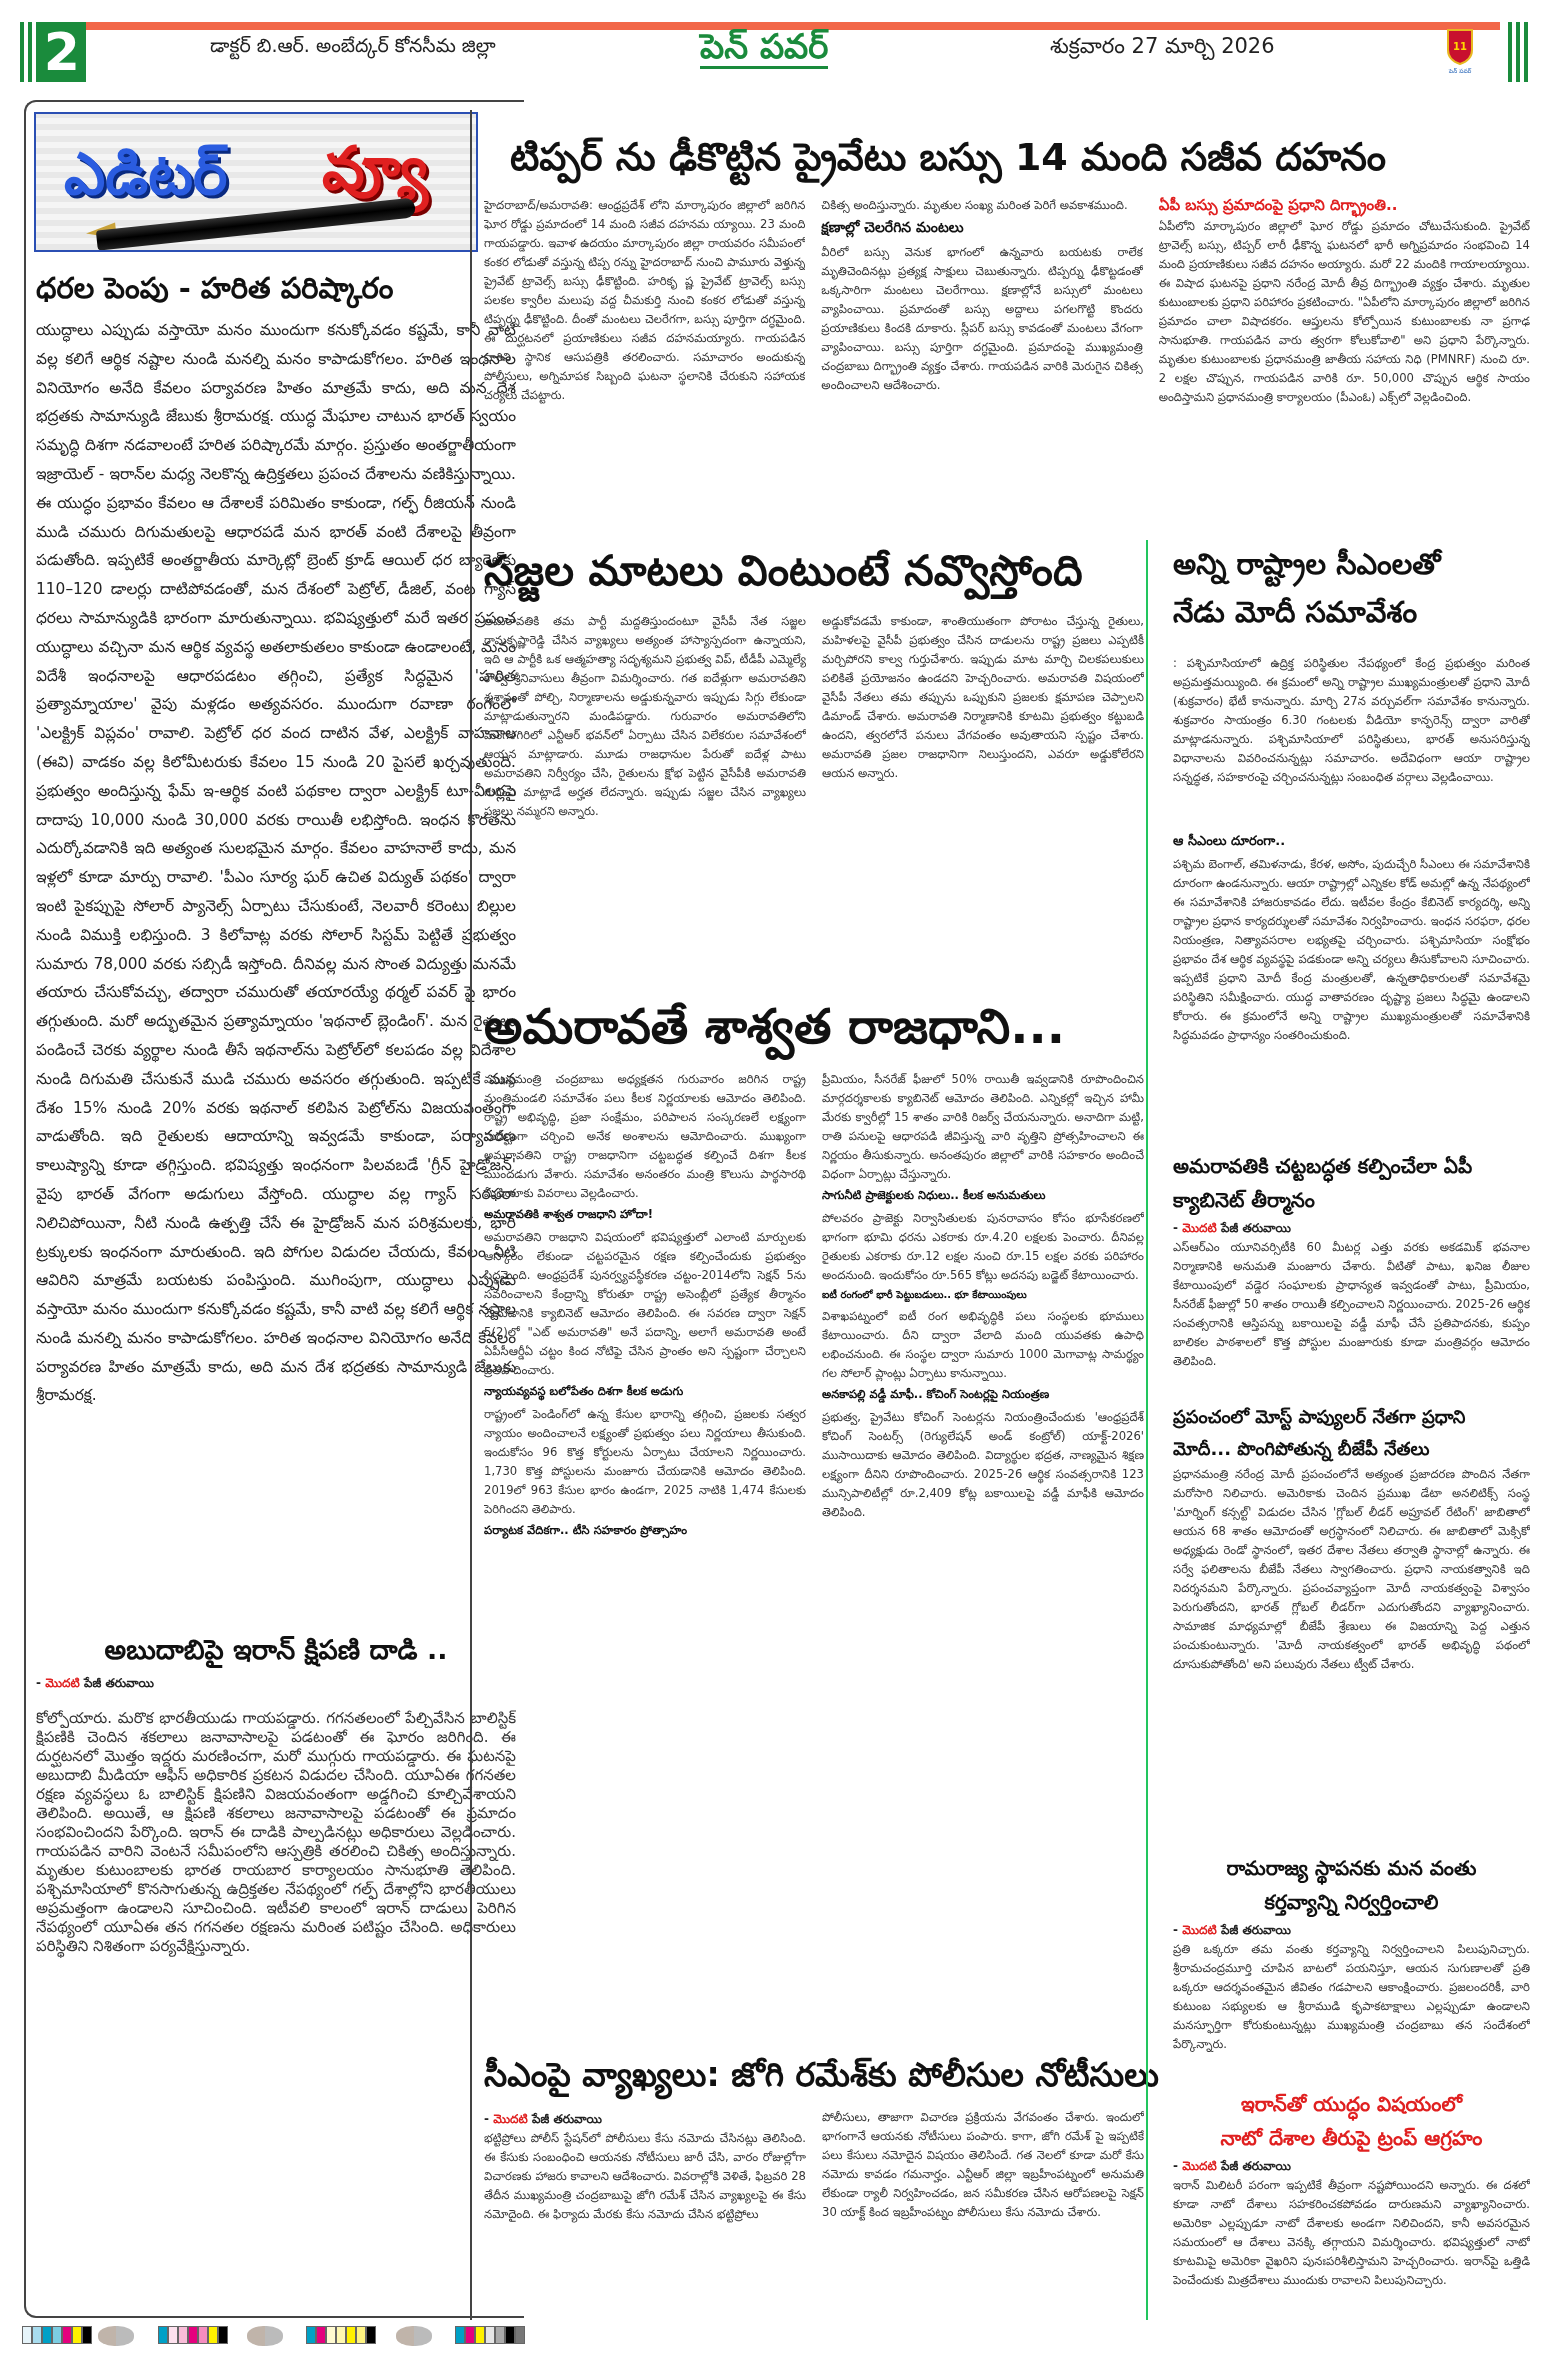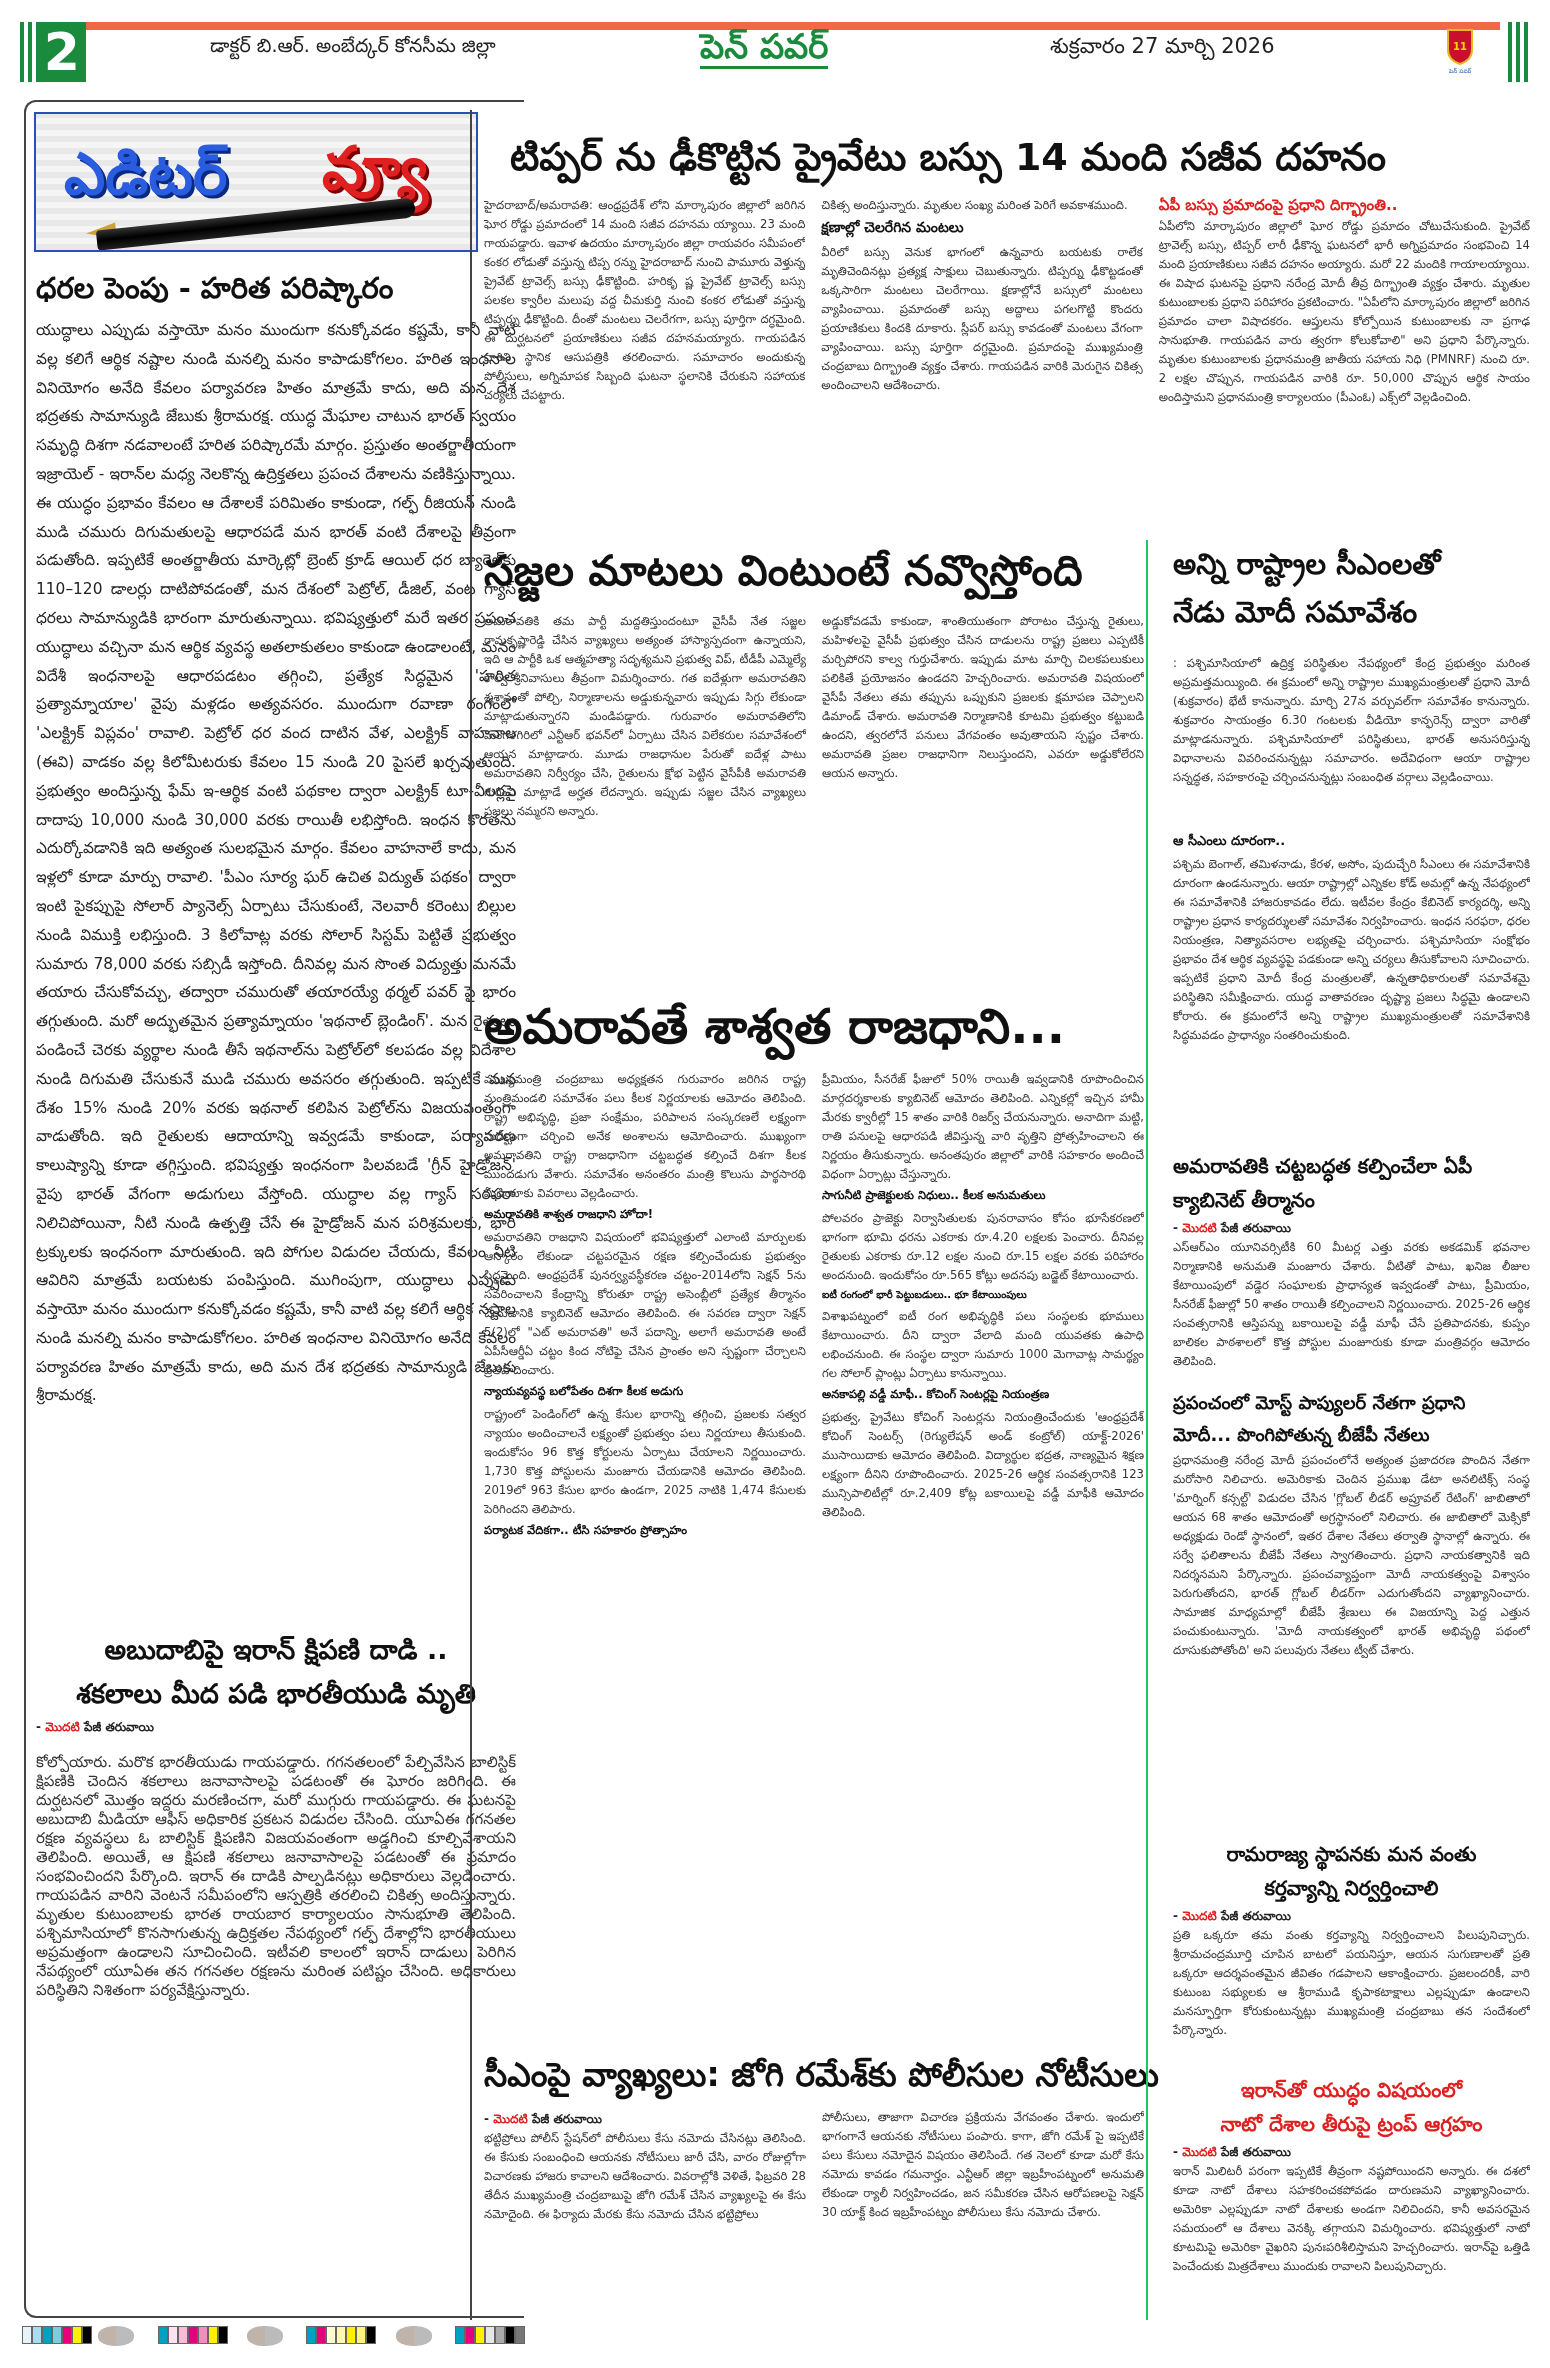--- a/index.html
+++ b/index.html
@@ -81,21 +81,20 @@
     <div class="t1">ఎడిటర్</div>
     <div class="t2">వ్యూ</div>
     <div class="nib"></div>
     <div class="pen"></div>
   </div>
   <h2 class="left-title">ధరల పెంపు - హరిత పరిష్కారం</h2>
   <p class="left-body" style="height:1298px;overflow:hidden;">యుద్ధాలు ఎప్పుడు వస్తాయో మనం ముందుగా కనుక్కోవడం కష్టమే, కానీ వాటి వల్ల కలిగే ఆర్థిక నష్టాల నుండి మనల్ని మనం కాపాడుకోగలం. హరిత ఇంధనాల వినియోగం అనేది కేవలం పర్యావరణ హితం మాత్రమే కాదు, అది మన దేశ భద్రతకు సామాన్యుడి జేబుకు శ్రీరామరక్ష. యుద్ధ మేఘాల చాటున భారత్ స్వయం సమృద్ధి దిశగా నడవాలంటే హరిత పరిష్కారమే మార్గం. ప్రస్తుతం అంతర్జాతీయంగా ఇజ్రాయెల్ - ఇరాన్‌ల మధ్య నెలకొన్న ఉద్రిక్తతలు ప్రపంచ దేశాలను వణికిస్తున్నాయి. ఈ యుద్ధం ప్రభావం కేవలం ఆ దేశాలకే పరిమితం కాకుండా, గల్ఫ్ రీజియన్ నుండి ముడి చమురు దిగుమతులపై ఆధారపడే మన భారత్ వంటి దేశాలపై తీవ్రంగా పడుతోంది. ఇప్పటికే అంతర్జాతీయ మార్కెట్లో బ్రెంట్ క్రూడ్ ఆయిల్ ధర బ్యారెల్‌కు 110–120 డాలర్లు దాటిపోవడంతో, మన దేశంలో పెట్రోల్, డీజిల్, వంట గ్యాస్ ధరలు సామాన్యుడికి భారంగా మారుతున్నాయి. భవిష్యత్తులో మరే ఇతర ప్రపంచ యుద్ధాలు వచ్చినా మన ఆర్థిక వ్యవస్థ అతలాకుతలం కాకుండా ఉండాలంటే, మనం విదేశీ ఇంధనాలపై ఆధారపడటం తగ్గించి, ప్రత్యేక సిద్ధమైన 'హరిత ప్రత్యామ్నాయాల' వైపు మళ్లడం అత్యవసరం. ముందుగా రవాణా రంగంలో 'ఎలక్ట్రిక్ విప్లవం' రావాలి. పెట్రోల్ ధర వంద దాటిన వేళ, ఎలక్ట్రిక్ వాహనాల (ఈవి) వాడకం వల్ల కిలోమీటరుకు కేవలం 15 నుండి 20 పైసలే ఖర్చవుతుంది. ప్రభుత్వం అందిస్తున్న ఫేమ్ ఇ-ఆర్థిక వంటి పథకాల ద్వారా ఎలక్ట్రిక్ టూ-వీలర్లపై దాదాపు 10,000 నుండి 30,000 వరకు రాయితీ లభిస్తోంది. ఇంధన కొరతను ఎదుర్కోవడానికి ఇది అత్యంత సులభమైన మార్గం. కేవలం వాహనాలే కాదు, మన ఇళ్లలో కూడా మార్పు రావాలి. 'పీఎం సూర్య ఘర్ ఉచిత విద్యుత్ పథకం' ద్వారా ఇంటి పైకప్పుపై సోలార్ ప్యానెల్స్ ఏర్పాటు చేసుకుంటే, నెలవారీ కరెంటు బిల్లుల నుండి విముక్తి లభిస్తుంది. 3 కిలోవాట్ల వరకు సోలార్ సిస్టమ్ పెట్టితే ప్రభుత్వం సుమారు 78,000 వరకు సబ్సిడీ ఇస్తోంది. దీనివల్ల మన సొంత విద్యుత్తు మనమే తయారు చేసుకోవచ్చు, తద్వారా చమురుతో తయారయ్యే థర్మల్ పవర్ పై భారం తగ్గుతుంది. మరో అద్భుతమైన ప్రత్యామ్నాయం 'ఇథనాల్ బ్లెండింగ్'. మన రైతులు పండించే చెరకు వ్యర్థాల నుండి తీసే ఇథనాల్‌ను పెట్రోల్‌లో కలపడం వల్ల విదేశాల నుండి దిగుమతి చేసుకునే ముడి చమురు అవసరం తగ్గుతుంది. ఇప్పటికే మన దేశం 15% నుండి 20% వరకు ఇథనాల్ కలిపిన పెట్రోల్‌ను విజయవంతంగా వాడుతోంది. ఇది రైతులకు ఆదాయాన్ని ఇవ్వడమే కాకుండా, పర్యావరణ కాలుష్యాన్ని కూడా తగ్గిస్తుంది. భవిష్యత్తు ఇంధనంగా పిలవబడే 'గ్రీన్ హైడ్రోజన్' వైపు భారత్ వేగంగా అడుగులు వేస్తోంది. యుద్ధాల వల్ల గ్యాస్ సరఫరా నిలిచిపోయినా, నీటి నుండి ఉత్పత్తి చేసే ఈ హైడ్రోజన్ మన పరిశ్రమలకు, భారీ ట్రక్కులకు ఇంధనంగా మారుతుంది. ఇది పోగుల విడుదల చేయదు, కేవలం నీటి ఆవిరిని మాత్రమే బయటకు పంపిస్తుంది. ముగింపుగా, యుద్ధాలు ఎప్పుడు వస్తాయో మనం ముందుగా కనుక్కోవడం కష్టమే, కానీ వాటి వల్ల కలిగే ఆర్థిక నష్టాల నుండి మనల్ని మనం కాపాడుకోగలం. హరిత ఇంధనాల వినియోగం అనేది కేవలం పర్యావరణ హితం మాత్రమే కాదు, అది మన దేశ భద్రతకు సామాన్యుడి జేబుకు శ్రీరామరక్ష.</p>
 
   <div>
     <div class="left-h2">అబుదాబిపై ఇరాన్ క్షిపణి దాడి ..</div>
-    <div class="left-h2" style="margin-top:0">శకలాలు మీద పడి భారతీయుడి మృతి</div>
     <div class="continue">
       <span>-</span>
       <span class="red">మొదటి</span>
       <span>పేజీ తరువాయి</span>
     </div>
     <p class="small-body" style="height:330px;overflow:hidden;">కోల్పోయారు. మరొక భారతీయుడు గాయపడ్డారు. గగనతలంలో పేల్చివేసిన బాలిస్టిక్ క్షిపణికి చెందిన శకలాలు జనావాసాలపై పడటంతో ఈ ఘోరం జరిగింది. ఈ దుర్ఘటనలో మొత్తం ఇద్దరు మరణించగా, మరో ముగ్గురు గాయపడ్డారు. ఈ ఘటనపై అబుదాబి మీడియా ఆఫీస్ అధికారిక ప్రకటన విడుదల చేసింది. యూఏఈ గగనతల రక్షణ వ్యవస్థలు ఓ బాలిస్టిక్ క్షిపణిని విజయవంతంగా అడ్డగించి కూల్చివేశాయని తెలిపింది. అయితే, ఆ క్షిపణి శకలాలు జనావాసాలపై పడటంతో ఈ ప్రమాదం సంభవించిందని పేర్కొంది. ఇరాన్ ఈ దాడికి పాల్పడినట్లు అధికారులు వెల్లడించారు. గాయపడిన వారిని వెంటనే సమీపంలోని ఆస్పత్రికి తరలించి చికిత్స అందిస్తున్నారు. మృతుల కుటుంబాలకు భారత రాయబార కార్యాలయం సానుభూతి తెలిపింది. పశ్చిమాసియాలో కొనసాగుతున్న ఉద్రిక్తతల నేపథ్యంలో గల్ఫ్ దేశాల్లోని భారతీయులు అప్రమత్తంగా ఉండాలని సూచించింది. ఇటీవలి కాలంలో ఇరాన్ దాడులు పెరిగిన నేపథ్యంలో యూఏఈ తన గగనతల రక్షణను మరింత పటిష్టం చేసింది. అధికారులు పరిస్థితిని నిశితంగా పర్యవేక్షిస్తున్నారు.</p>
   </div>
 </div>
 
 <div class="main-area">
@@ -179,21 +178,21 @@
     <div class="r-title" style="font-size:20px;line-height:34px;">అమరావతికి చట్టబద్ధత కల్పించేలా ఏపీ</div>
     <div class="r-title" style="font-size:20px;line-height:34px;">క్యాబినెట్ తీర్మానం</div>
     <div class="continue">
       <span>-</span>
       <span class="red">మొదటి</span>
       <span>పేజీ తరువాయి</span>
     </div>
     <div class="body-col" style="height:135px;overflow:hidden;">ఎస్ఆర్ఎం యూనివర్సిటీకి 60 మీటర్ల ఎత్తు వరకు అకడమిక్ భవనాల నిర్మాణానికి అనుమతి మంజూరు చేశారు. వీటితో పాటు, ఖనిజ లీజుల కేటాయింపులో వడ్డెర సంఘాలకు ప్రాధాన్యత ఇవ్వడంతో పాటు, ప్రీమియం, సీనరేజ్ ఫీజుల్లో 50 శాతం రాయితీ కల్పించాలని నిర్ణయించారు. 2025-26 ఆర్థిక సంవత్సరానికి ఆస్తిపన్ను బకాయిలపై వడ్డీ మాఫీ చేసే ప్రతిపాదనకు, కుప్పం బాలికల పాఠశాలలో కొత్త పోస్టుల మంజూరుకు కూడా మంత్రివర్గం ఆమోదం తెలిపింది.</div>
   </div>
 
-  <div style="margin-top:14px;">
+  <div style="margin-top:28px;">
     <div class="r-title" style="font-size:18px;line-height:32px;">ప్రపంచంలో మోస్ట్ పాప్యులర్ నేతగా ప్రధాని</div>
     <div class="r-title" style="font-size:18px;line-height:32px;">మోదీ... పొంగిపోతున్న బీజేపీ నేతలు</div>
     <div class="body-col" style="height:370px;overflow:hidden;">ప్రధానమంత్రి నరేంద్ర మోదీ ప్రపంచంలోనే అత్యంత ప్రజాదరణ పొందిన నేతగా మరోసారి నిలిచారు. అమెరికాకు చెందిన ప్రముఖ డేటా అనలిటిక్స్ సంస్థ 'మార్నింగ్ కన్సల్ట్' విడుదల చేసిన 'గ్లోబల్ లీడర్ అప్రూవల్ రేటింగ్' జాబితాలో ఆయన 68 శాతం ఆమోదంతో అగ్రస్థానంలో నిలిచారు. ఈ జాబితాలో మెక్సికో అధ్యక్షుడు రెండో స్థానంలో, ఇతర దేశాల నేతలు తర్వాతి స్థానాల్లో ఉన్నారు. ఈ సర్వే ఫలితాలను బీజేపీ నేతలు స్వాగతించారు. ప్రధాని నాయకత్వానికి ఇది నిదర్శనమని పేర్కొన్నారు. ప్రపంచవ్యాప్తంగా మోదీ నాయకత్వంపై విశ్వాసం పెరుగుతోందని, భారత్ గ్లోబల్ లీడర్‌గా ఎదుగుతోందని వ్యాఖ్యానించారు. సామాజిక మాధ్యమాల్లో బీజేపీ శ్రేణులు ఈ విజయాన్ని పెద్ద ఎత్తున పంచుకుంటున్నారు. 'మోదీ నాయకత్వంలో భారత్ అభివృద్ధి పథంలో దూసుకుపోతోంది' అని పలువురు నేతలు ట్వీట్ చేశారు.</div>
   </div>
 
   <div style="margin-top:16px;">
     <div class="r-title" style="font-size:20px;line-height:34px;text-align:center;">రామరాజ్య స్థాపనకు మన వంతు</div>
     <div class="r-title" style="font-size:20px;line-height:34px;text-align:center;">కర్తవ్యాన్ని నిర్వర్తించాలి</div>
     <div class="continue">
       <span>-</span>

